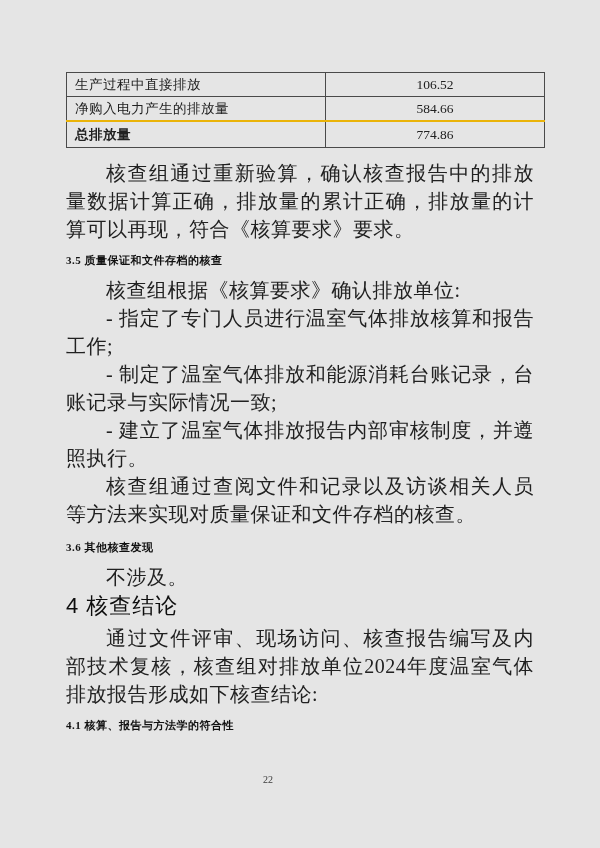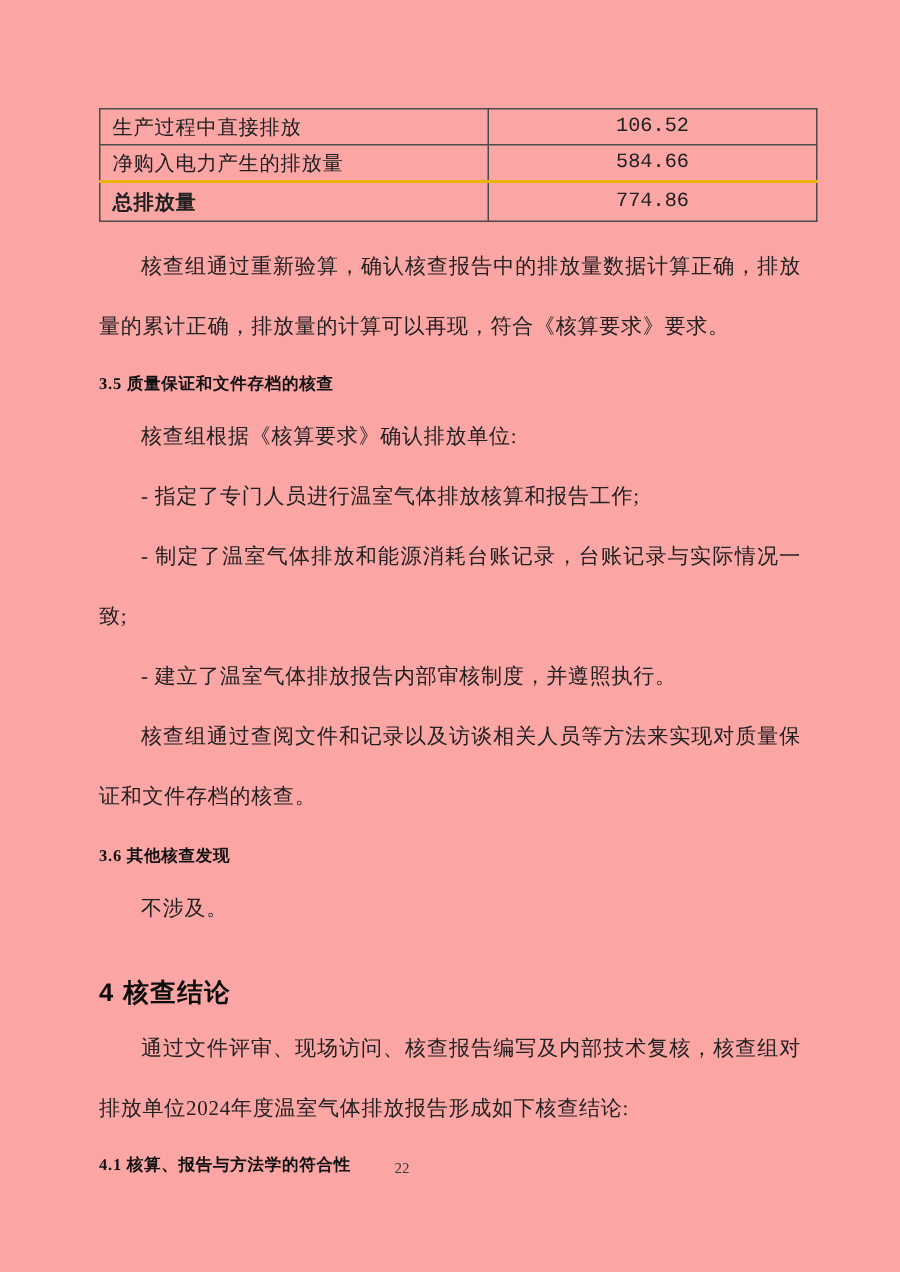--- a/index.html
+++ b/index.html
@@ -15,21 +15,21 @@
     font-family: "Liberation Serif", "DejaVu Serif", serif;
     color: #212121;
   }
   .page {
     position: absolute;
     top: 0; left: 0;
     width: 600px;
     height: 848px;
     padding: 72px 66px 0 66px;
     box-sizing: border-box;
-    background: #fca5a5;
+    background: #e5e5e5;
   }
   table.emissions {
     width: 468px;
     border-collapse: collapse;
     table-layout: fixed;
   }
   table.emissions td {
     border: 1px solid #4a4a4a;
     height: 23px;
     font-size: 13.5px;
@@ -38,33 +38,33 @@
   }
   table.emissions td.cell-label {
     width: 250px;
     padding-left: 8px;
     text-align: left;
     letter-spacing: 0.5px;
   }
   table.emissions td.cell-value {
     width: 218px;
     text-align: center;
-    font-family: Liberation Mono, monospace;
+    font-family: Liberation Serif, serif;
   }
   table.emissions tr.total-row td {
     border-top: 2px solid #eab308;
     height: 25px;
   }
   table.emissions tr.total-row td.cell-label {
     font-weight: bold;
   }
   .para {
     margin: 0;
-    font-size: 14px;
-    line-height: 40px;
+    font-size: 20px;
+    line-height: 28px;
     text-align: justify;
     letter-spacing: 0.5px;
     color: #212121;
   }
   .para.first-after-table {
     margin-top: 11px;
   }
   .indent {
     text-indent: 2em;
   }
@@ -74,23 +74,23 @@
     font-weight: bold;
     line-height: 28px;
     letter-spacing: 0.5px;
     color: #111111;
     font-family: "Liberation Serif", "DejaVu Serif", serif;
   }
   h3.sub-heading.gap-top {
     margin-top: 5px;
   }
   h2.chapter-heading {
-    margin: 20px 0 3px 0;
-    font-size: 17px;
-    font-weight: bold;
+    margin: 0 0 3px 0;
+    font-size: 22px;
+    font-weight: normal;
     line-height: 30px;
     letter-spacing: 1px;
     color: #0d0d0d;
     font-family: "Liberation Sans", "DejaVu Sans", sans-serif;
   }
   .page-footer {
     position: absolute;
     top: 774px;
     left: 0;
     width: 536px;

